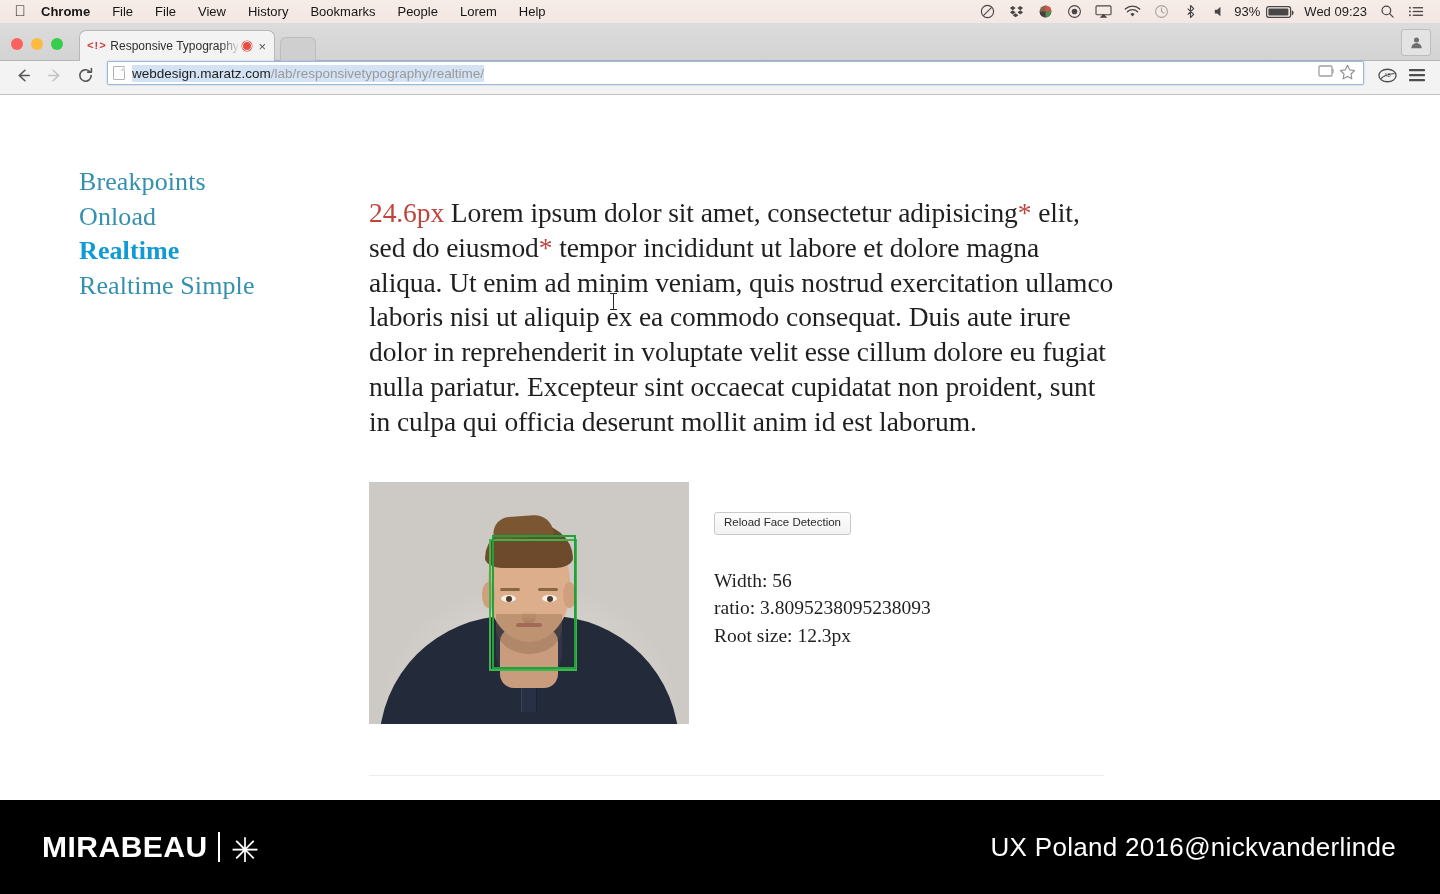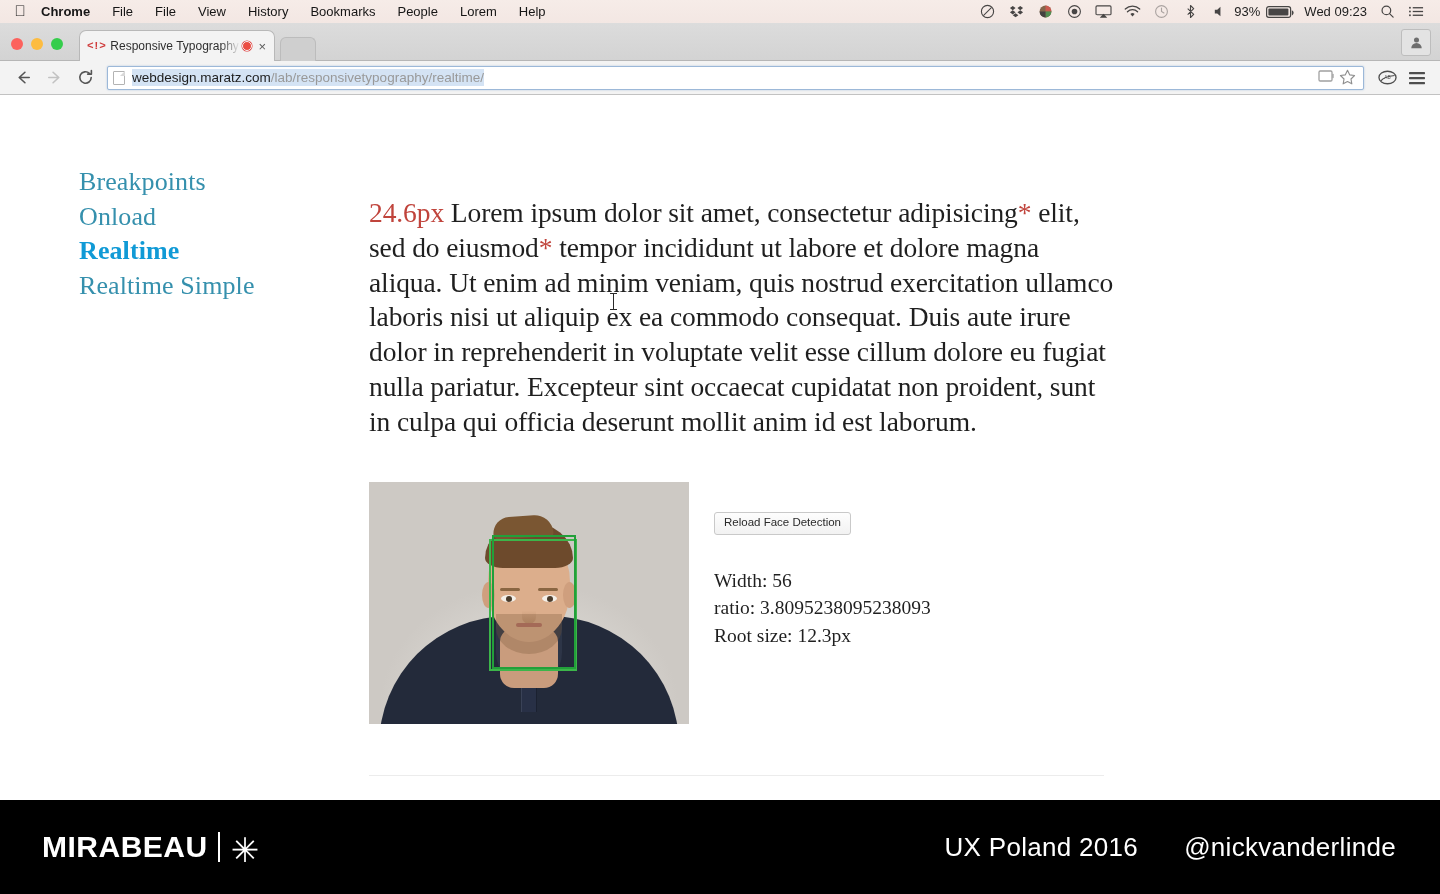--- a/index.html
+++ b/index.html
@@ -145,21 +145,20 @@
     display: flex; align-items: center; justify-content: center;
   }
 
   .toolbar {
     position: absolute;
     top: 38px; left: 0;
     width: 1440px; height: 34px;
     background: #f3f3f3;
     border-bottom: 1px solid #c2c2c2;
     display: flex;
-    align-items: center;
     padding: 0 8px;
   }
   .nav-btn {
     width: 31px; height: 28px;
     display: flex; align-items: center; justify-content: center;
     color: #5a5a5a;
   }
   .nav-btn.disabled { color: #bdbdbd; }
 
   .omnibox {
@@ -488,21 +487,20 @@
   }
   .logo-star {
     font-size: 34px;
     line-height: 0.75;
     position: relative; top: 4px;
   }
   .bottom-right {
     margin-left: auto;
     display: flex;
     align-items: center;
-    gap: 46px;
     margin-right: 44px;
     color: #ffffff;
     font-size: 26px;
     font-family: "Liberation Sans", sans-serif;
     font-weight: 300;
     letter-spacing: 0.3px;
   }
 
   .text-caret {
     position: absolute;

